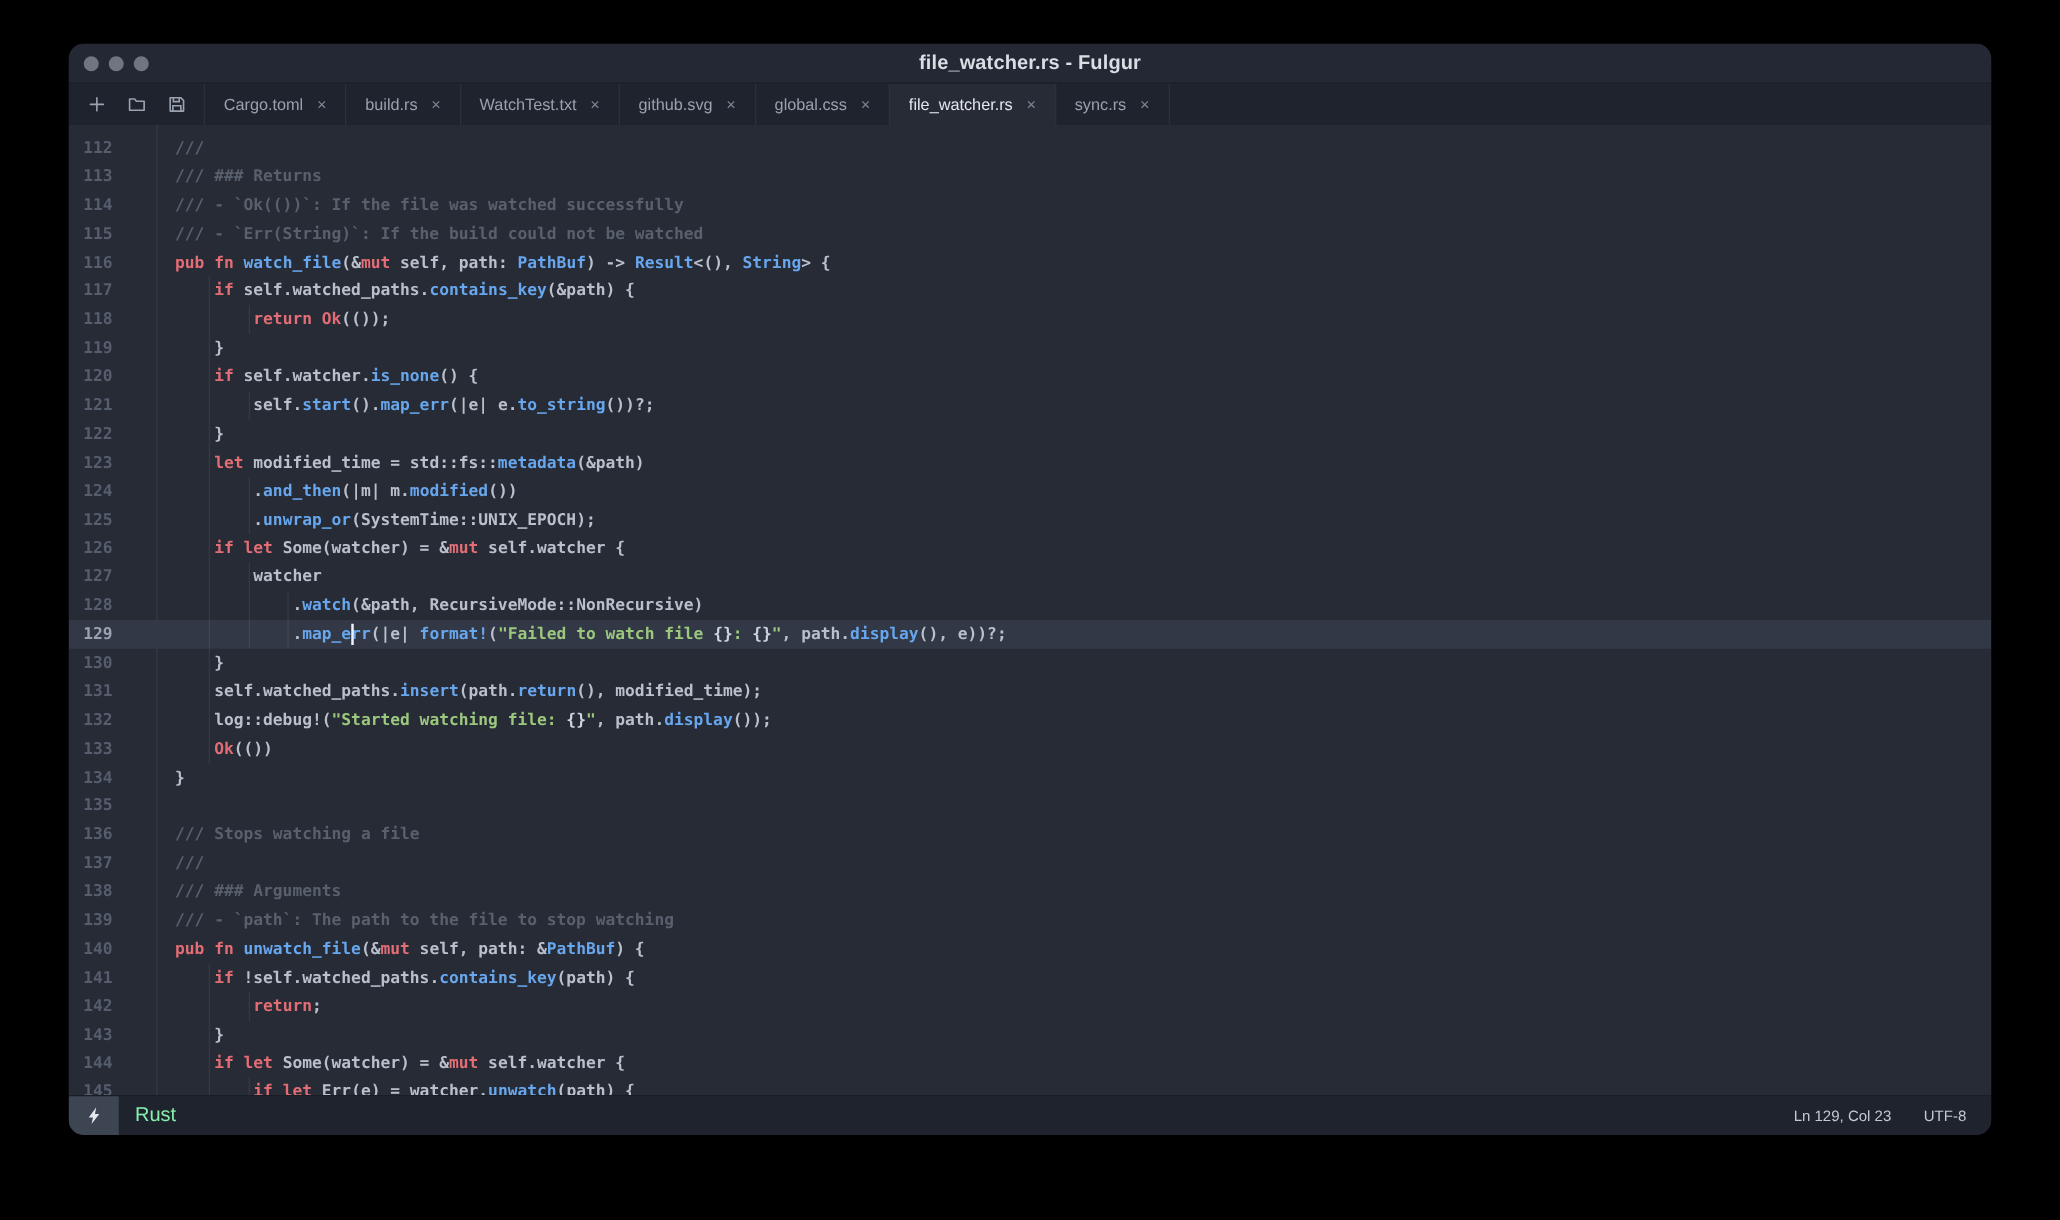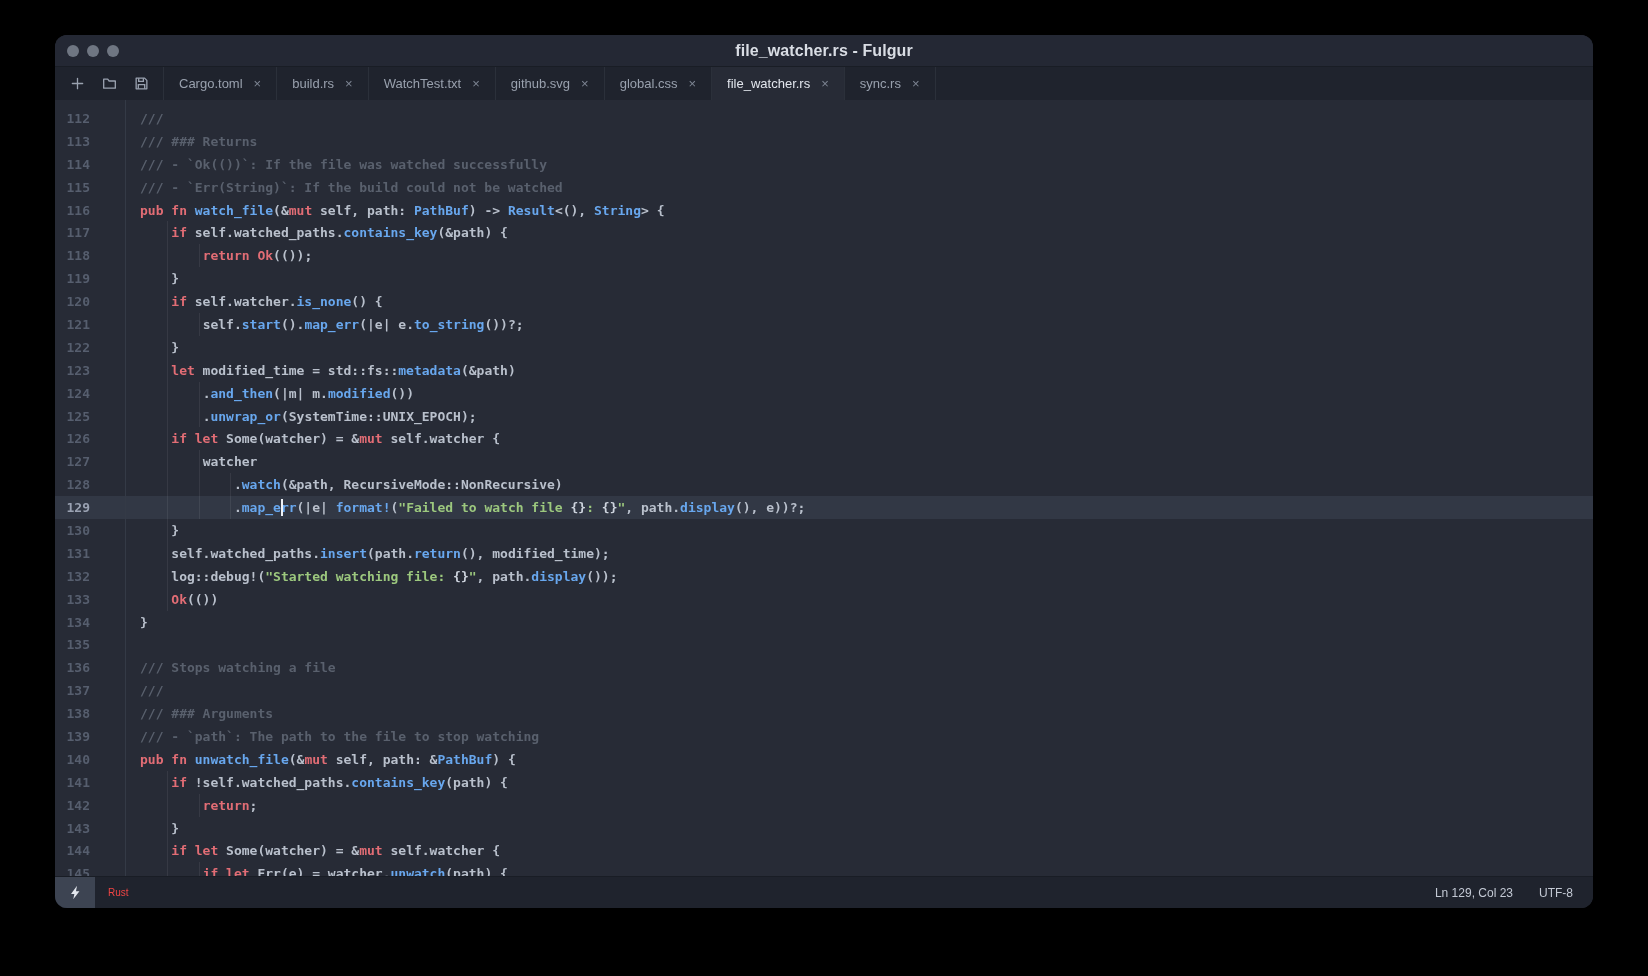--- a/index.html
+++ b/index.html
@@ -37,21 +37,21 @@
   .row.cur .num{color:#9aa2b2;}
   .code{margin-left:15px;white-space:pre;position:relative;z-index:2;}
   .seg.kw{color:var(--kw);} .seg.fn{color:var(--fn);} .seg.str{color:var(--str);}
   .seg.cmt{color:var(--cmt);} .seg.pl{color:var(--pl);} .seg.ph{color:var(--ph);}
   .guide{position:absolute;top:0;height:100%;width:1px;background:rgba(255,255,255,.07);z-index:1;}
   .caret{position:absolute;width:1.6px;height:17px;top:3px;background:#eef1f6;z-index:4;}
   
   .statusbar{height:32px;flex:0 0 32px;background:var(--bg-status);border-top:1px solid #191d25;display:flex;align-items:center;position:relative;}
   .boltbox{width:40px;height:100%;background:#3d4452;display:flex;align-items:center;justify-content:center;cursor:pointer;}
   .boltbox svg{width:15px;height:15px;fill:#e3e7ee;}
-  .lang{margin-left:13px;font-size:10px;color:#ef4444;cursor:pointer;}
+  .lang{margin-left:13px;font-size:16px;color:#86efac;cursor:pointer;}
   .sright{margin-left:auto;display:flex;align-items:center;gap:26px;padding-right:20px;font-size:12px;color:#c3c9d4;}
   .sitem{cursor:pointer;}
 </style>
 </head>
 <body>
 
 <div class="window">
 
   <div class="titlebar">
     <div class="lights">

